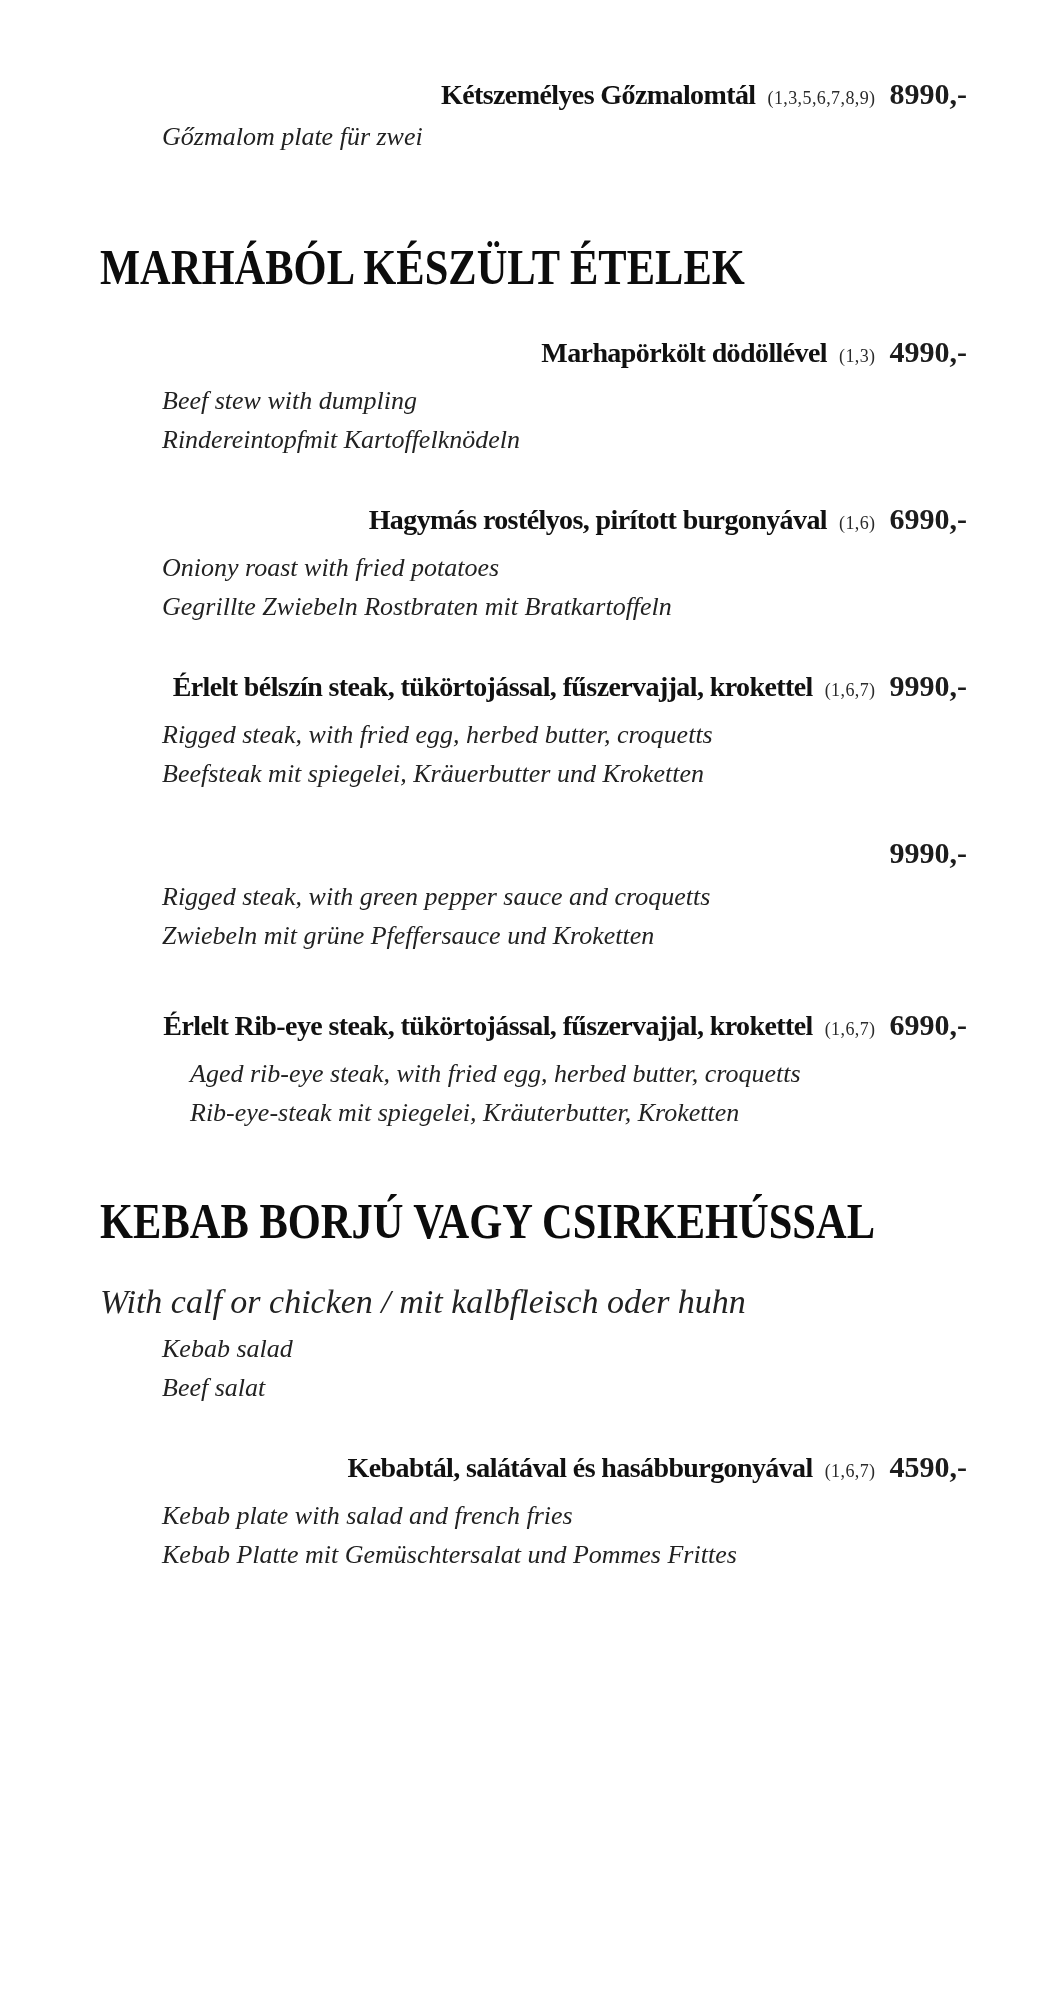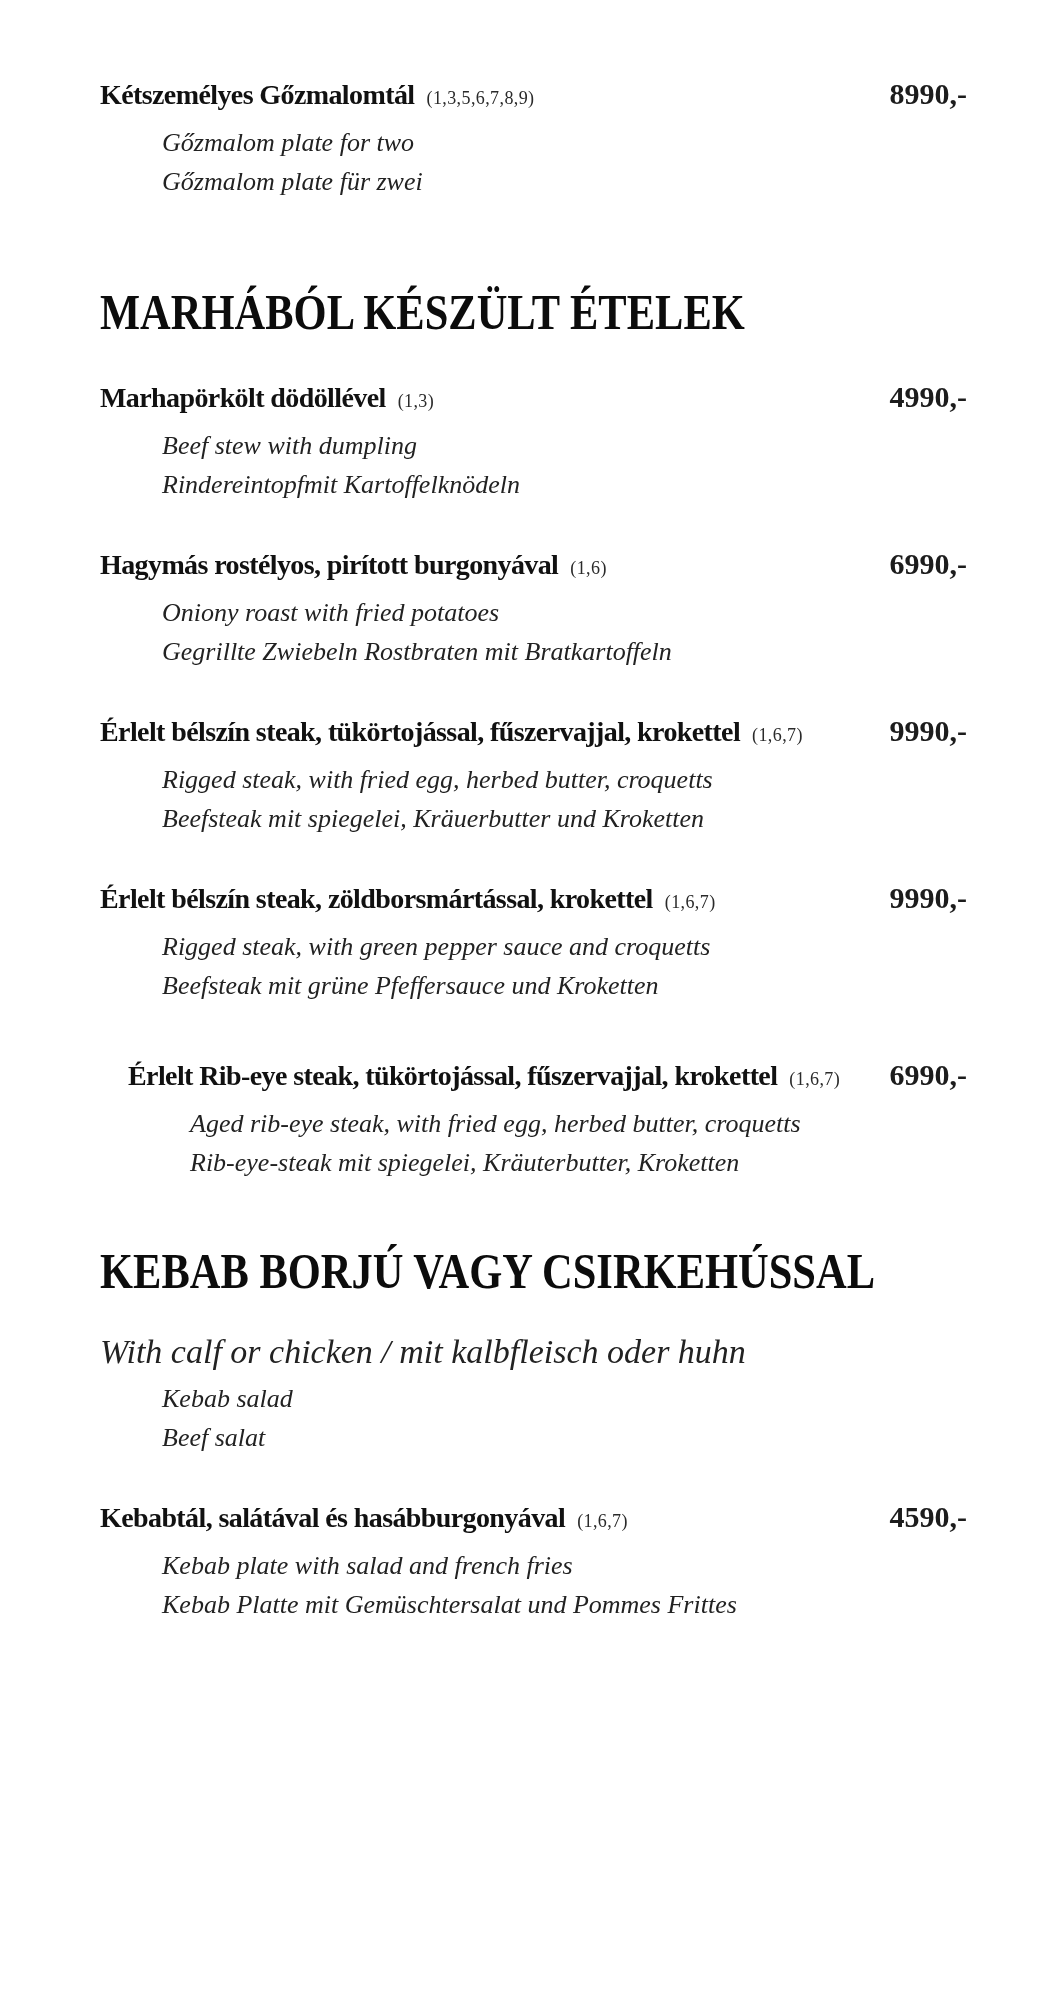--- a/index.html
+++ b/index.html
@@ -13,21 +13,21 @@
     overflow: hidden;
   }
   .menu {
     padding: 76px 83px 0 100px;
   }
   
   .item { margin-bottom: 42px; }
   .item.extra-gap { margin-top: 52px; margin-left: 28px; }
   .item-head {
     display: flex;
-    justify-content: space-between;
+    justify-content: flex-end;
     align-items: baseline;
     line-height: 36px;
     white-space: nowrap;
   }
   .item-title { min-width: 0; }
   .item-name {
     font-size: 28px;
     font-weight: 700;
     letter-spacing: -0.6px;
     color: #111111;
@@ -82,21 +82,20 @@
 <div class="menu">
 
   <div class="item">
     <div class="item-head">
       <span class="item-title">
         <span class="item-name">Kétszemélyes Gőzmalomtál</span>
         <span class="item-allergens">(1,3,5,6,7,8,9)</span>
       </span>
       <span class="item-price">8990,-</span>
     </div>
-    <div class="item-trans first">Gőzmalom plate for two</div>
     <div class="item-trans">Gőzmalom plate für zwei</div>
   </div>
 
   <div class="section-heading h1">MARHÁBÓL KÉSZÜLT ÉTELEK</div>
 
   <div class="item">
     <div class="item-head">
       <span class="item-title">
         <span class="item-name">Marhapörkölt dödöllével</span>
         <span class="item-allergens">(1,3)</span>
@@ -126,28 +125,24 @@
         <span class="item-allergens">(1,6,7)</span>
       </span>
       <span class="item-price">9990,-</span>
     </div>
     <div class="item-trans first">Rigged steak, with fried egg, herbed butter, croquetts</div>
     <div class="item-trans">Beefsteak mit spiegelei, Kräuerbutter und Kroketten</div>
   </div>
 
   <div class="item">
     <div class="item-head">
-      <span class="item-title">
-        <span class="item-name">Érlelt bélszín steak, zöldborsmártással, krokettel</span>
-        <span class="item-allergens">(1,6,7)</span>
-      </span>
       <span class="item-price">9990,-</span>
     </div>
     <div class="item-trans first">Rigged steak, with green pepper sauce and croquetts</div>
-    <div class="item-trans">Beefsteak mit grüne Pfeffersauce und Kroketten</div>
+    <div class="item-trans">Zwiebeln mit grüne Pfeffersauce und Kroketten</div>
   </div>
 
   <div class="item extra-gap">
     <div class="item-head">
       <span class="item-title">
         <span class="item-name">Érlelt Rib-eye steak, tükörtojással, fűszervajjal, krokettel</span>
         <span class="item-allergens">(1,6,7)</span>
       </span>
       <span class="item-price">6990,-</span>
     </div>

